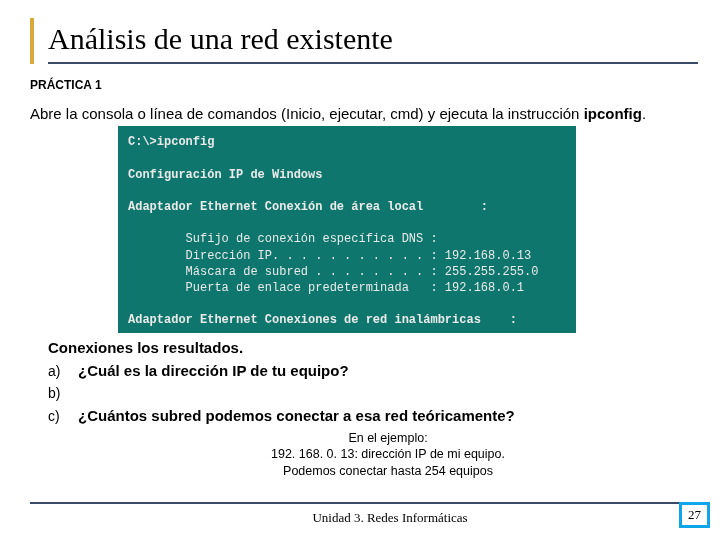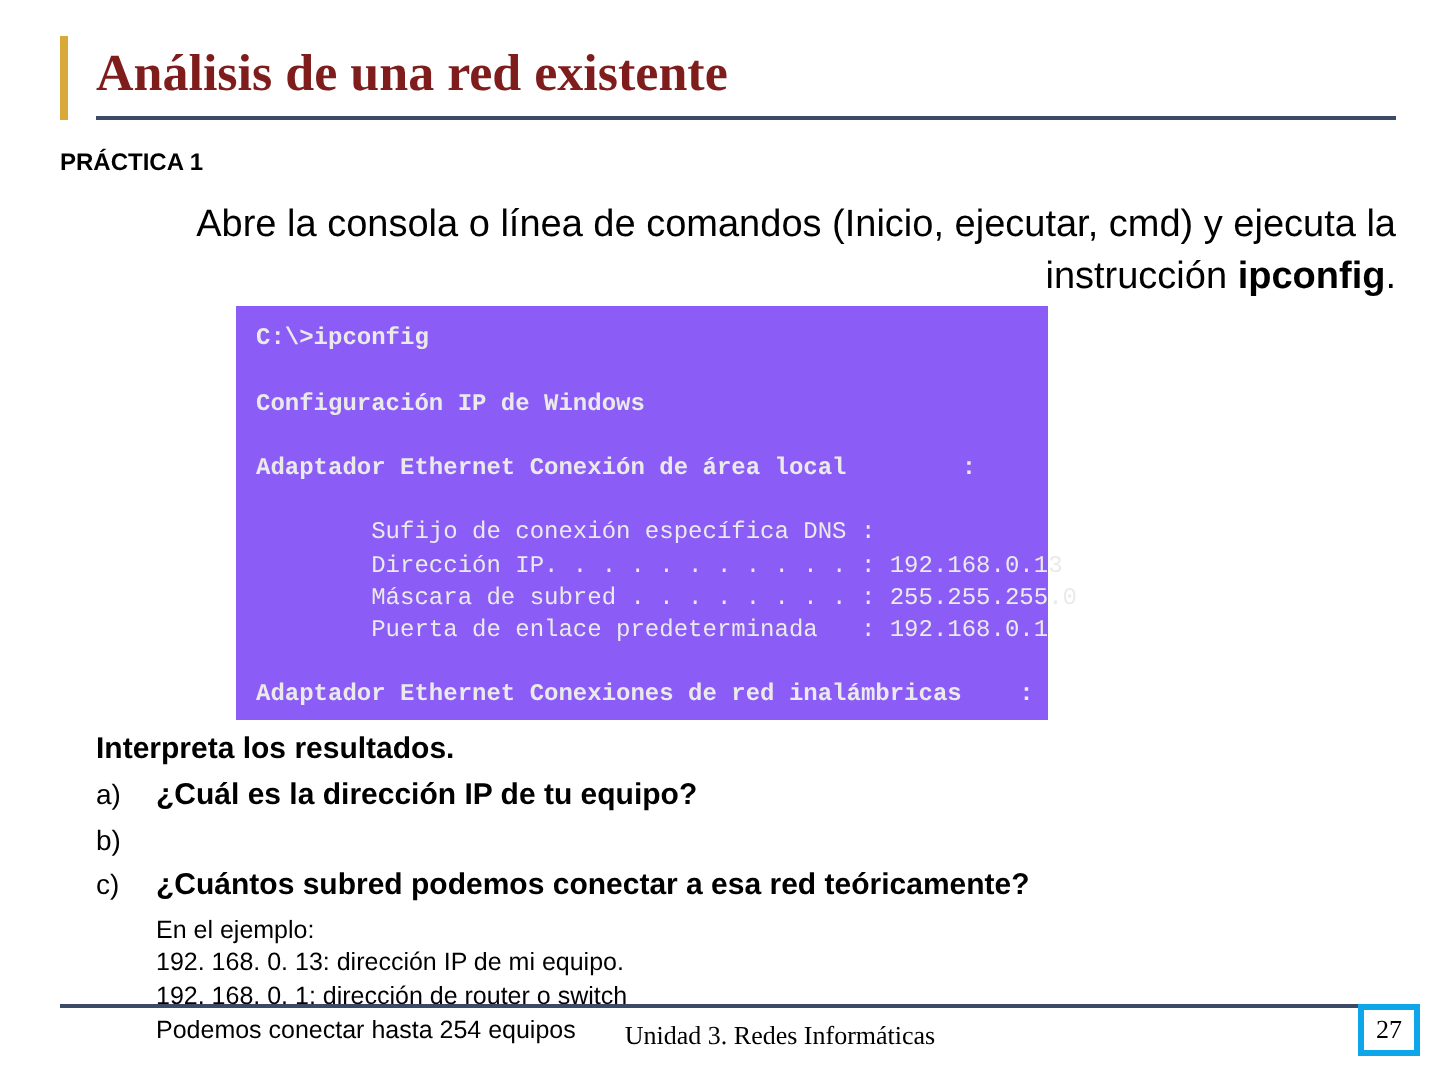--- a/index.html
+++ b/index.html
@@ -17,46 +17,45 @@
     position: relative;
     padding: 18px 22px 0 30px;
   }
   .title-wrap {
     border-left: 4px solid #d9a93a;
     padding-left: 14px;
     margin-bottom: 10px;
   }
   .title {
     font-family: "Times New Roman", Times, serif;
-    font-size: 26px;
-    font-weight: 700;
-    color: #7f1d1d;
+    font-size: 30px;
+    font-weight: 400;
+    color: #000000;
     border-bottom: 2px solid #3b4a66;
     padding-bottom: 6px;
     padding-top: 4px;
   }
   .practica {
     font-weight: 700;
     font-size: 12px;
     margin: 14px 0 12px 0;
   }
   .intro {
-    font-size: 19px;
+    font-size: 15px;
     line-height: 1.35;
     margin-bottom: 2px;
-    text-align: right;
   }
   .bold { font-weight: 700; }
   .console {
-    background: #8b5cf6;
+    background: #0f766e;
     color: #eaeaea;
     font-family: "Courier New", Courier, monospace;
     font-size: 12px;
     padding: 8px 10px 4px 10px;
-    width: 406px;
+    width: 458px;
     margin: 0 0 6px 88px;
     line-height: 1.35;
     white-space: pre;
   }
   .console .hdr { font-weight: bold; }
   .interpret {
     font-size: 15px;
     font-weight: 700;
     margin: 2px 0 6px 18px;
   }
@@ -75,20 +74,21 @@
   }
   .qtext {
     font-size: 15px;
     font-weight: 700;
   }
   .example {
     font-size: 12.5px;
     line-height: 1.35;
     margin-left: 48px;
     margin-top: 2px;
+    text-align: center;
   }
   .footer-line {
     position: absolute;
     left: 30px;
     right: 24px;
     bottom: 36px;
     border-top: 2px solid #3b4a66;
   }
   .footer-text {
     position: absolute;
@@ -130,40 +130,39 @@
 <span class="hdr">Adaptador Ethernet Conexión de área local        :</span>
 
 <span>        Sufijo de conexión específica DNS :</span>
 <span>        Dirección IP. . . . . . . . . . . : 192.168.0.13</span>
 <span>        Máscara de subred . . . . . . . . : 255.255.255.0</span>
 <span>        Puerta de enlace predeterminada   : 192.168.0.1</span>
 
 <span class="hdr">Adaptador Ethernet Conexiones de red inalámbricas    :</span>
 </div>
 
-  <div class="interpret">Interpreta los resultados.</div>
+  <div class="interpret">Conexiones los resultados.</div>
 
   <div class="qlist">
     <div class="qrow">
       <div class="qlabel">a)</div>
       <div class="qtext">¿Cuál es la dirección IP de tu equipo?</div>
     </div>
     <div class="qrow">
       <div class="qlabel">b)</div>
     </div>
     <div class="qrow">
       <div class="qlabel">c)</div>
       <div class="qtext">¿Cuántos subred podemos conectar a esa red teóricamente?</div>
     </div>
   </div>
 
   <div class="example">
     <div>En el ejemplo:</div>
     <div>192. 168. 0. 13: dirección IP de mi equipo.</div>
-    <div>192. 168. 0. 1:   dirección de router o switch</div>
     <div>Podemos conectar hasta 254 equipos</div>
   </div>
 
   <div class="footer-line"></div>
   <div class="footer-text">Unidad 3. Redes Informáticas</div>
   <div class="page-num-box">27</div>
 
 </div>
 
 </body></html>

